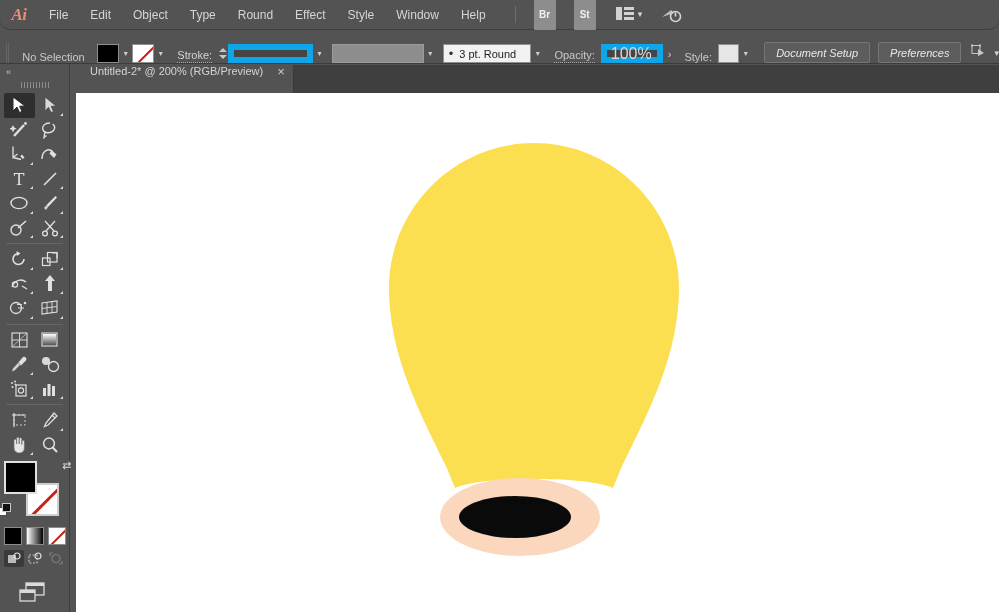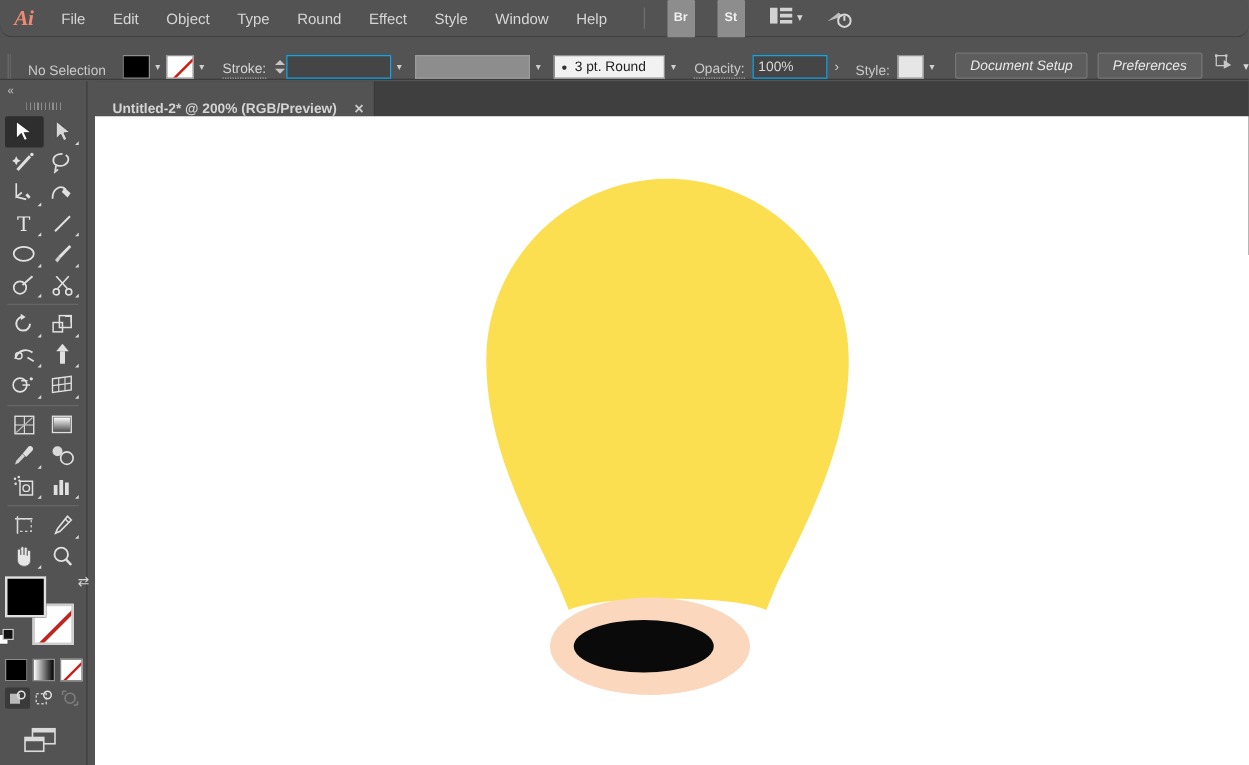--- a/index.html
+++ b/index.html
@@ -125,23 +125,23 @@
   }
   .spinner i {
     display: block; width: 0; height: 0;
     border-left: 4px solid transparent;
     border-right: 4px solid transparent;
   }
   .spinner i.up { border-bottom: 4px solid #c6c6c6; }
   .spinner i.dn { border-top: 4px solid #c6c6c6; }
   .field-dark {
     height: 19px; background: #454545;
-    border: 1px solid #0ea5e9;
+    border: 6px solid #0ea5e9;
     display: flex; align-items: center;
-    font-size: 11px; color: #d9d9d9;
+    font-size: 16px; color: #d9d9d9;
     padding: 0 4px;
   }
   .field-light {
     height: 19px; background: #f2f2f2;
     border: 1px solid #8f8f8f;
     display: flex; align-items: center;
     font-size: 11px; color: #222;
     padding: 0 5px;
   }
   .var-bar {
@@ -177,28 +177,27 @@
   }
 
   
   .tabbar {
     position: absolute; left: 76px; top: 65px;
     width: 923px; height: 28px;
     background: #3f3f3f;
     display: flex; align-items: stretch;
   }
   .doc-tab {
-    display: flex; align-items: flex-end;
+    display: flex; align-items: flex-start;
     background: #535353;
     padding: 0 8px 0 14px;
     border-right: 1px solid #3a3a3a;
     font-size: 11px; color: #d4d4d4;
     cursor: pointer;
     max-width: 300px;
-    font-weight: bold;
   }
   .tab-title { white-space: nowrap; }
   .tab-close {
     margin-left: 14px; font-size: 13px;
     color: #cdcdcd; cursor: pointer; line-height: 1;
   }
 
   
   .toolbox {
     position: absolute; left: 0; top: 65px;

